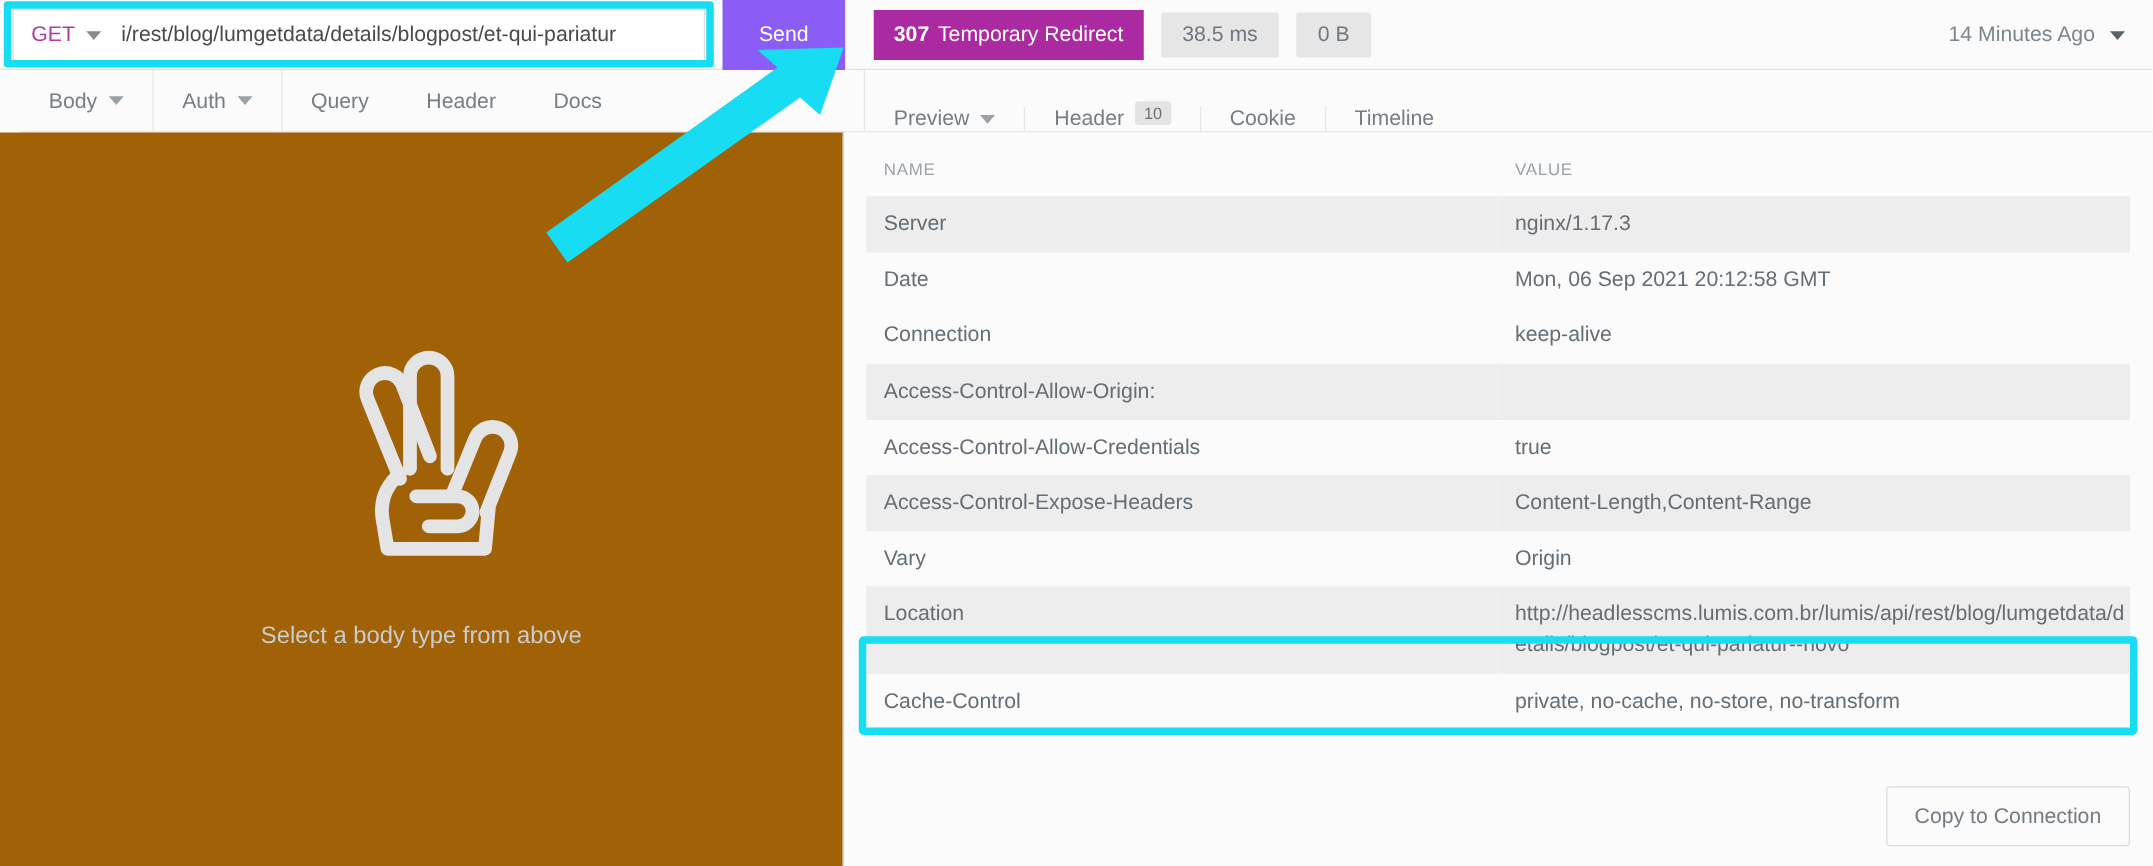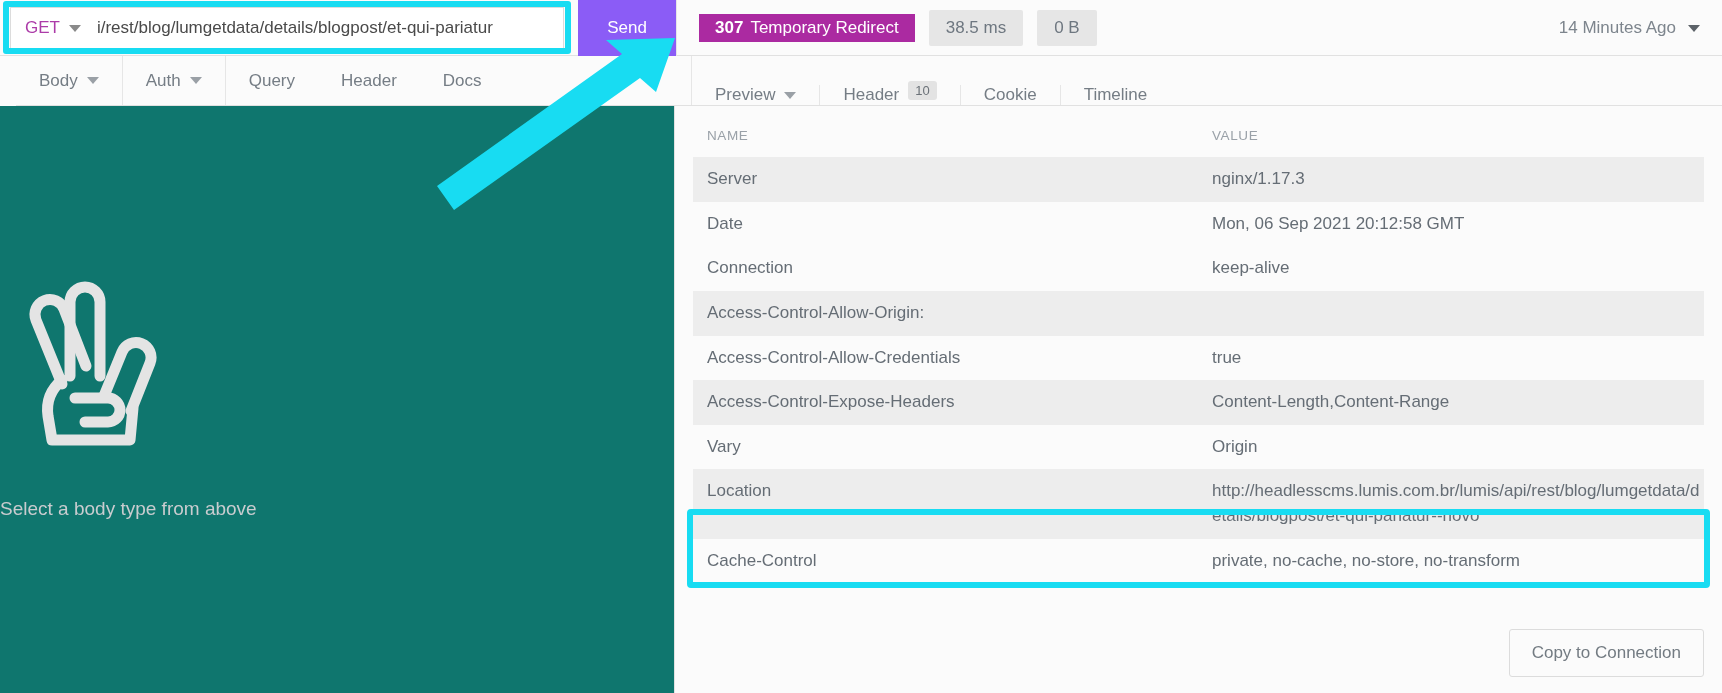--- a/index.html
+++ b/index.html
@@ -55,21 +55,21 @@
   }
 
   .status-area {
     flex: 1 1 auto; height: 56px;
     display: flex; align-items: center; gap: 14px;
     padding-left: 22px;
     border-left: 1px solid #e6e6e6;
   }
   .status-pill {
     background: #ab2aa1; color: #fff;
-    height: 28px; padding: 0 16px;
+    height: 40px; padding: 0 16px;
     display: flex; align-items: center; font-size: 17px;
   }
   .status-pill b { font-weight: bold; margin-right: 7px; }
   .meta-pill {
     background: #e6e6e6; color: #6e7780;
     height: 36px; padding: 0 17px;
     display: flex; align-items: center; font-size: 17px;
     border-radius: 2px;
   }
   .timeago {
@@ -107,23 +107,23 @@
                 border-left: 1px solid #e6e6e6; }
   .spacer-flex { flex: 1 1 auto; }
 
   
   .panes {
     position: absolute; left: 0; top: 106px; width: 1722px; height: 587px;
     display: flex;
   }
   .pane-left {
     width: 675px; flex: 0 0 675px; height: 587px;
-    background: #0f766e;
+    background: #a16207;
     display: flex; flex-direction: column;
-    justify-content: center;
+    align-items: center; justify-content: center;
     border-right: 1px solid #e1e1e1;
   }
   .hand-icon { margin-bottom: 46px; }
   .empty-text { font-size: 19px; color: #c9cccf; }
 
   .pane-right {
     flex: 1 1 auto; height: 587px; background: #fbfbfb;
     position: relative;
     padding: 0 18px;
   }

